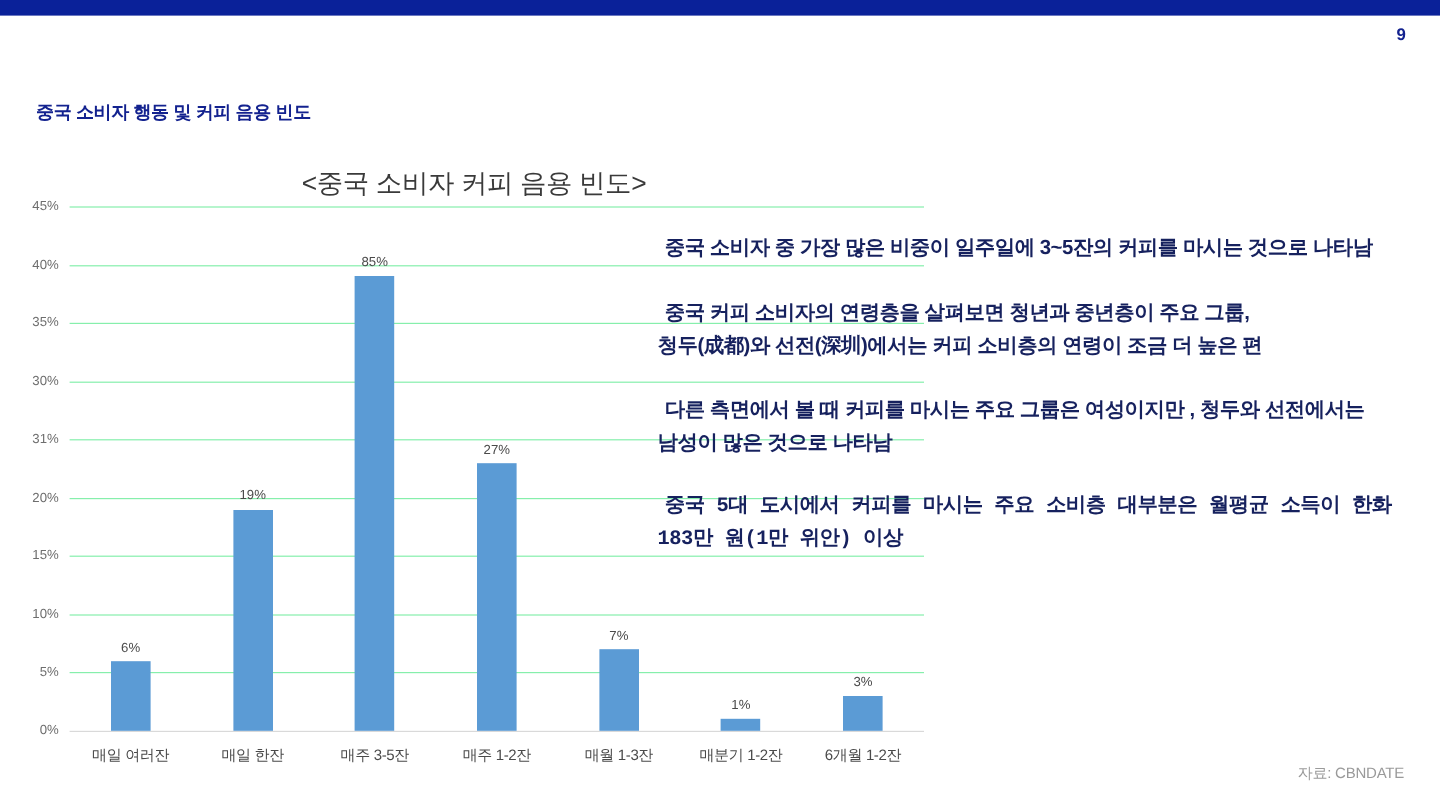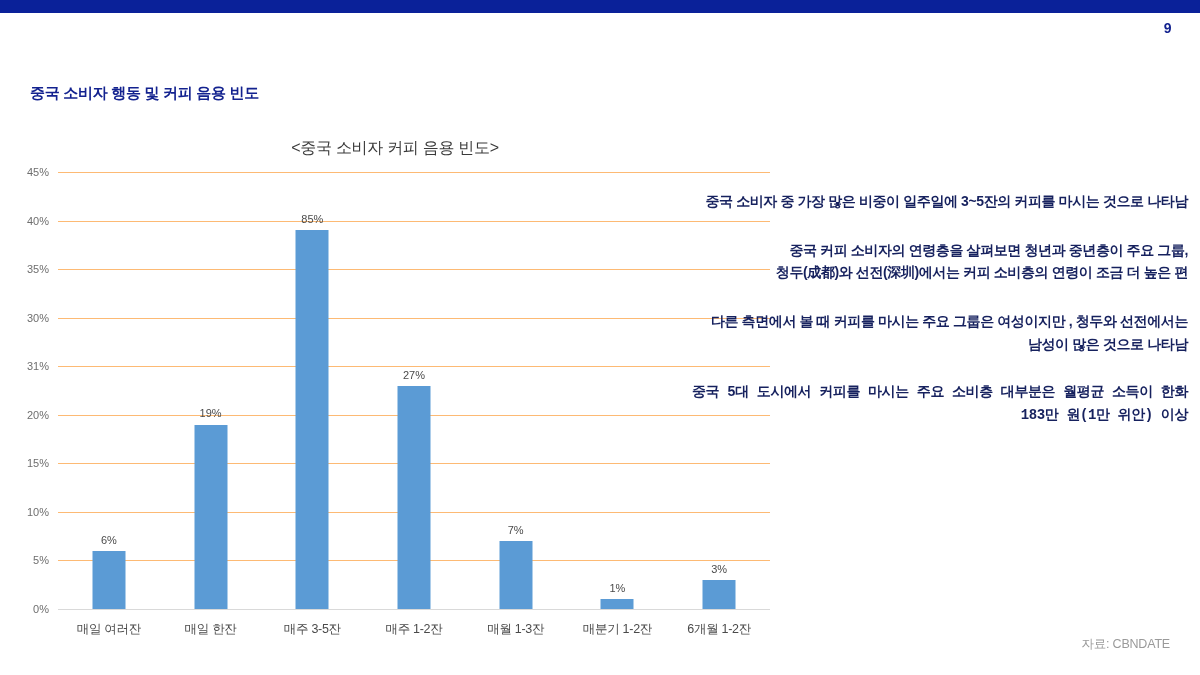--- a/index.html
+++ b/index.html
@@ -71,37 +71,37 @@
     top: 130px;
     width: 790px;
     height: 520px;
   }
   .chart-title {
     position: absolute;
     left: 0;
     top: 8px;
     width: 790px;
     text-align: center;
-    font-size: 16px;
+    font-size: 22px;
     color: #3a3a3a;
     letter-spacing: -0.3px;
   }
   .plot {
     position: absolute;
     left: 58px;
     top: 42px;   
     width: 712px;
     height: 437px; 
   }
   .gridline {
     position: absolute;
     left: 0;
     width: 712px;
     height: 1px;
-    background: #fdba74;
+    background: #86efac;
   }
   .gridline.axis0 {
     background: #d9d9d9;
   }
   .ytick {
     position: absolute;
     right: 100%;
     margin-right: 9px;
     transform: translateY(-50%);
     font-size: 11px;
@@ -135,28 +135,27 @@
   }
 
   
   .notes {
     position: absolute;
     left: 548px;
     top: 176px;
     width: 640px;
   }
   .note {
-    font-size: 14px;
+    font-size: 17px;
     font-weight: bold;
     color: #16215E;
     line-height: 1.62;
     letter-spacing: -0.4px;
     margin-bottom: 26px;
     text-indent: 6px;
-    text-align: right;
   }
   .note:last-child { margin-bottom: 0; }
 
   
   .source {
     position: absolute;
     right: 30px;
     bottom: 22px;
     font-size: 12.5px;
     color: #9a9a9a;

